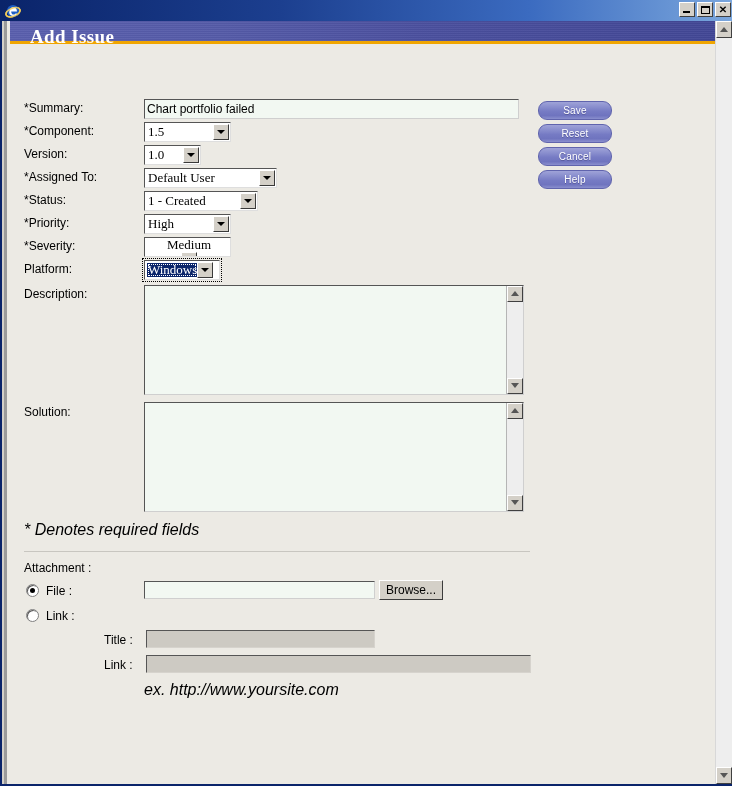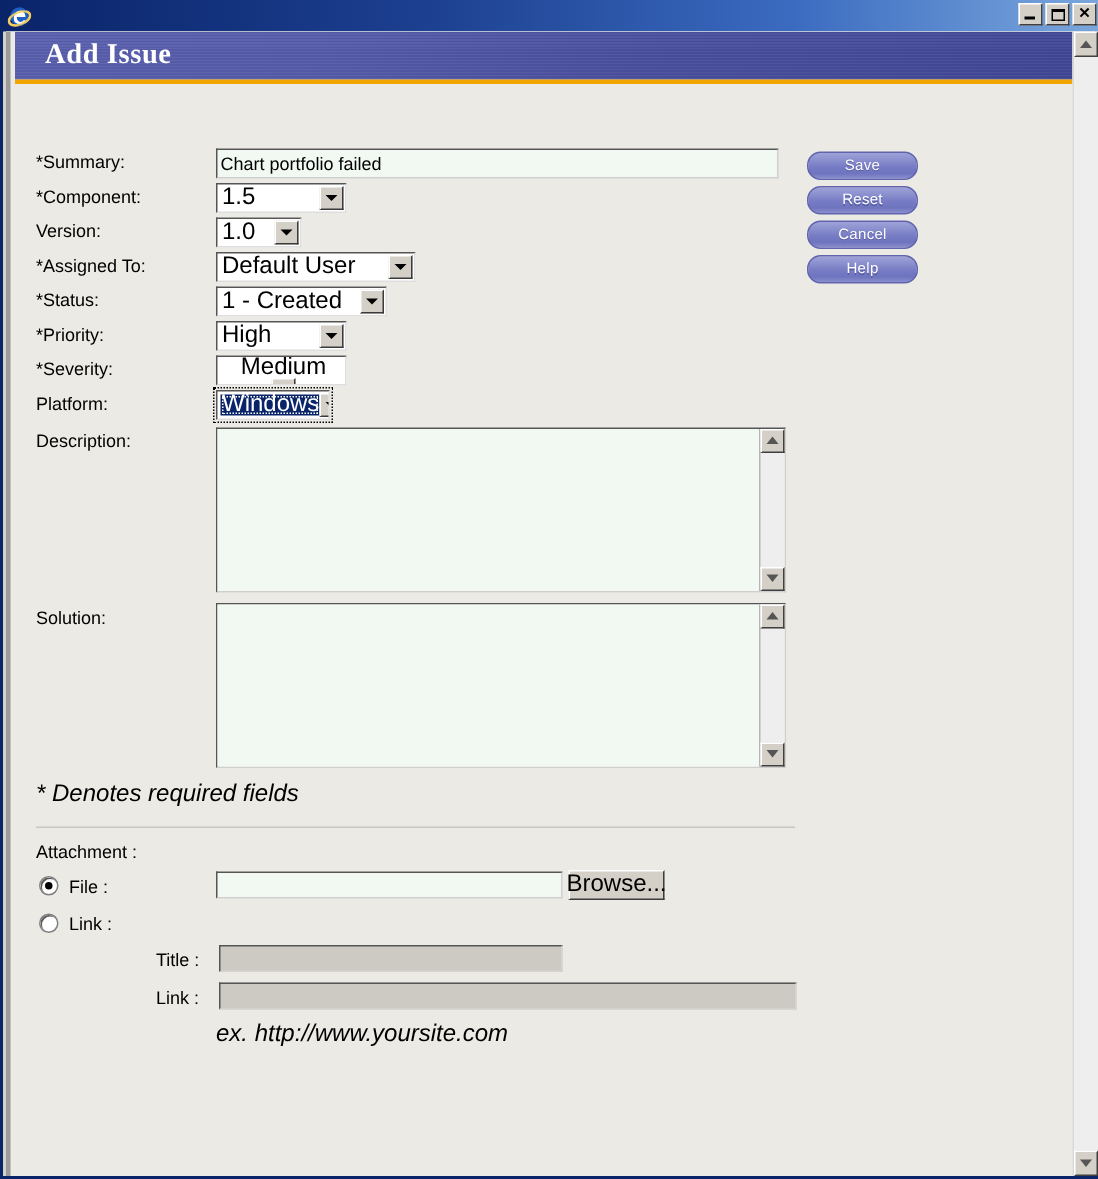--- a/index.html
+++ b/index.html
@@ -124,21 +124,21 @@
     box-sizing: border-box;
     overflow: hidden;
   }
 
   
   .header-band {
     position: absolute;
     left: 3px;
     top: 0px;
     width: 708px;
-    height: 35px;
+    height: 23px;
     background:
       repeating-linear-gradient(0deg, rgba(255,255,255,0.045) 0px, rgba(255,255,255,0.045) 1px, rgba(0,0,0,0.03) 1px, rgba(0,0,0,0.03) 2px),
       linear-gradient(to right, #5a5fae 0%, #555ba8 30%, #4a4f9e 60%, #424796 100%);
     border-bottom: 3px solid #f0a500;
     box-sizing: border-box;
     padding-left: 36px;
   }
   .header-title {
     position: absolute;
     left: 20px;
@@ -184,23 +184,23 @@
   }
 
   
   .sel {
     position: absolute;
     height: 20px;
     background: #ffffff;
     border: 1px solid;
     border-color: #555555 #dedede #dedede #555555;
     box-sizing: border-box;
-    font-size: 16px;
+    font-size: 13px;
     color: #000;
-    font-family: Liberation Sans, sans-serif;
+    font-family: Liberation Serif, serif;
     display: flex;
     align-items: center;
     padding-left: 3px;
     overflow: hidden;
   }
   .sel .sel-val {
     flex: 1 1 auto;
     white-space: nowrap;
     line-height: 14px;
   }
@@ -344,21 +344,21 @@
     background: #000000;
   }
 
   .browse-btn {
     position: absolute;
     height: 20px;
     background: #d4d0c8;
     border: 1px solid;
     border-color: #ffffff #3c3c3c #3c3c3c #ffffff;
     box-sizing: border-box;
-    font-size: 16px;
+    font-size: 12px;
     color: #000;
     font-family: "Liberation Sans", sans-serif;
     display: flex;
     align-items: center;
     justify-content: center;
   }
 
   .txt-disabled {
     position: absolute;
     background: #cdcac3;

